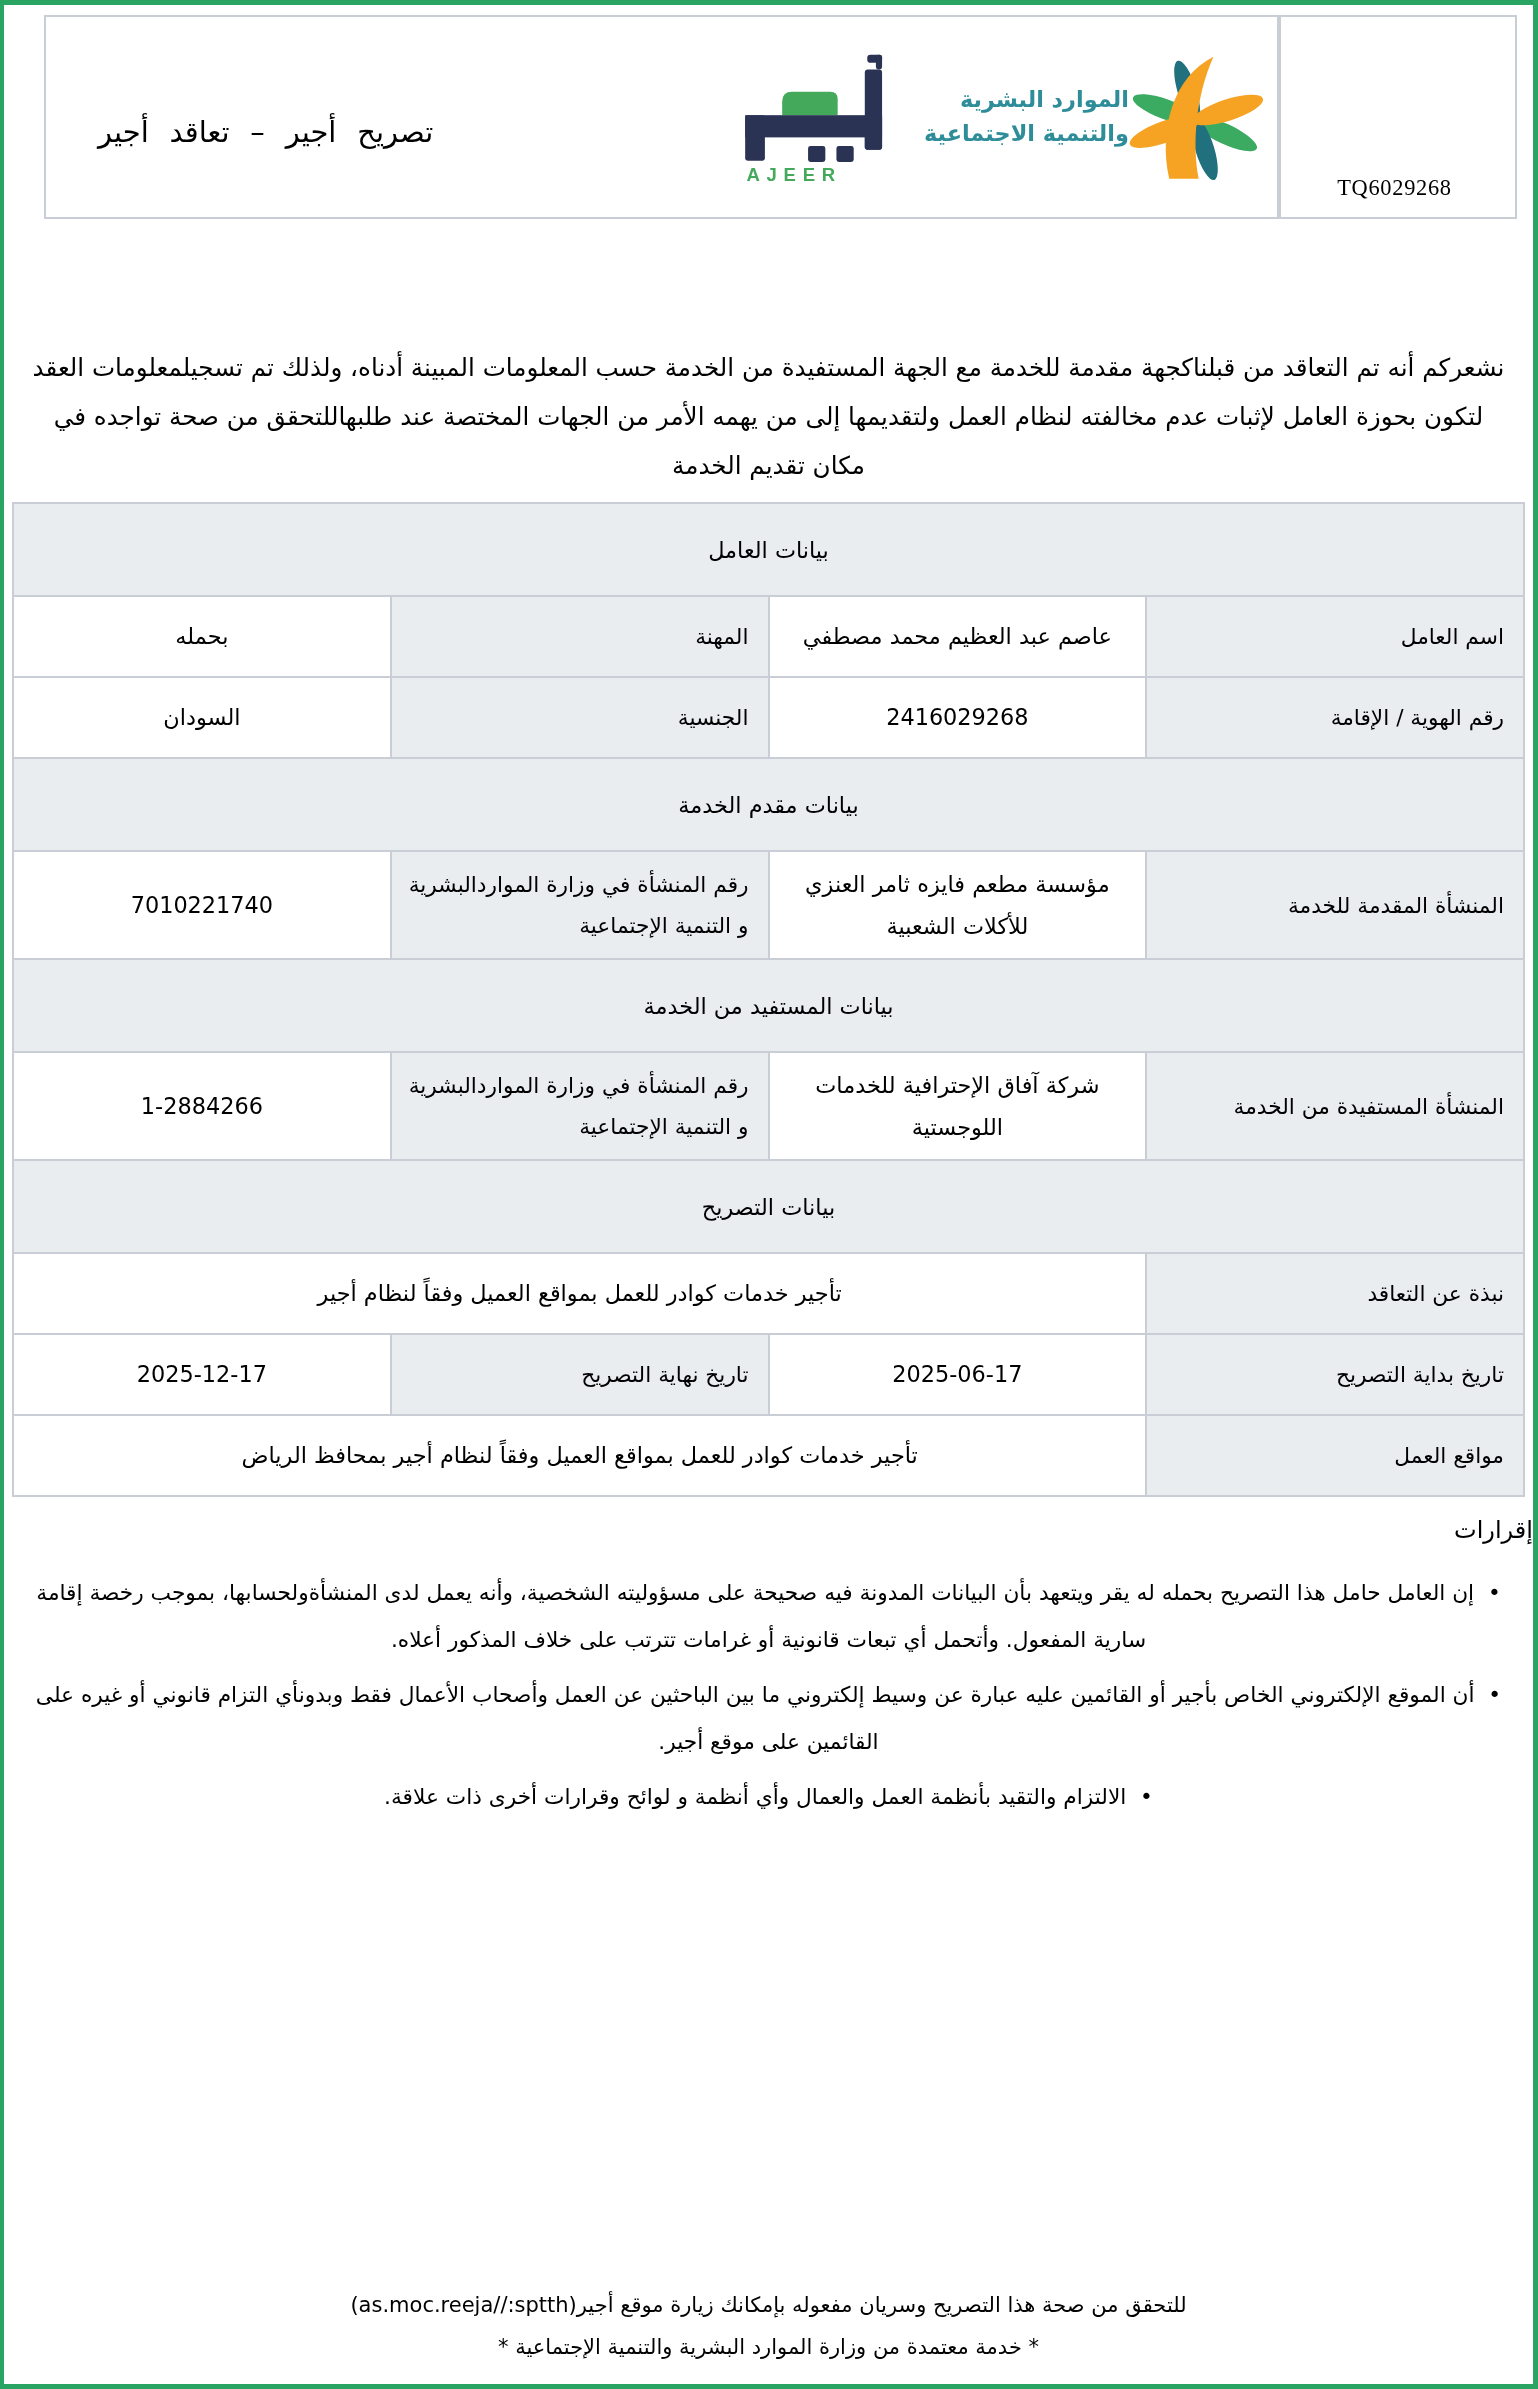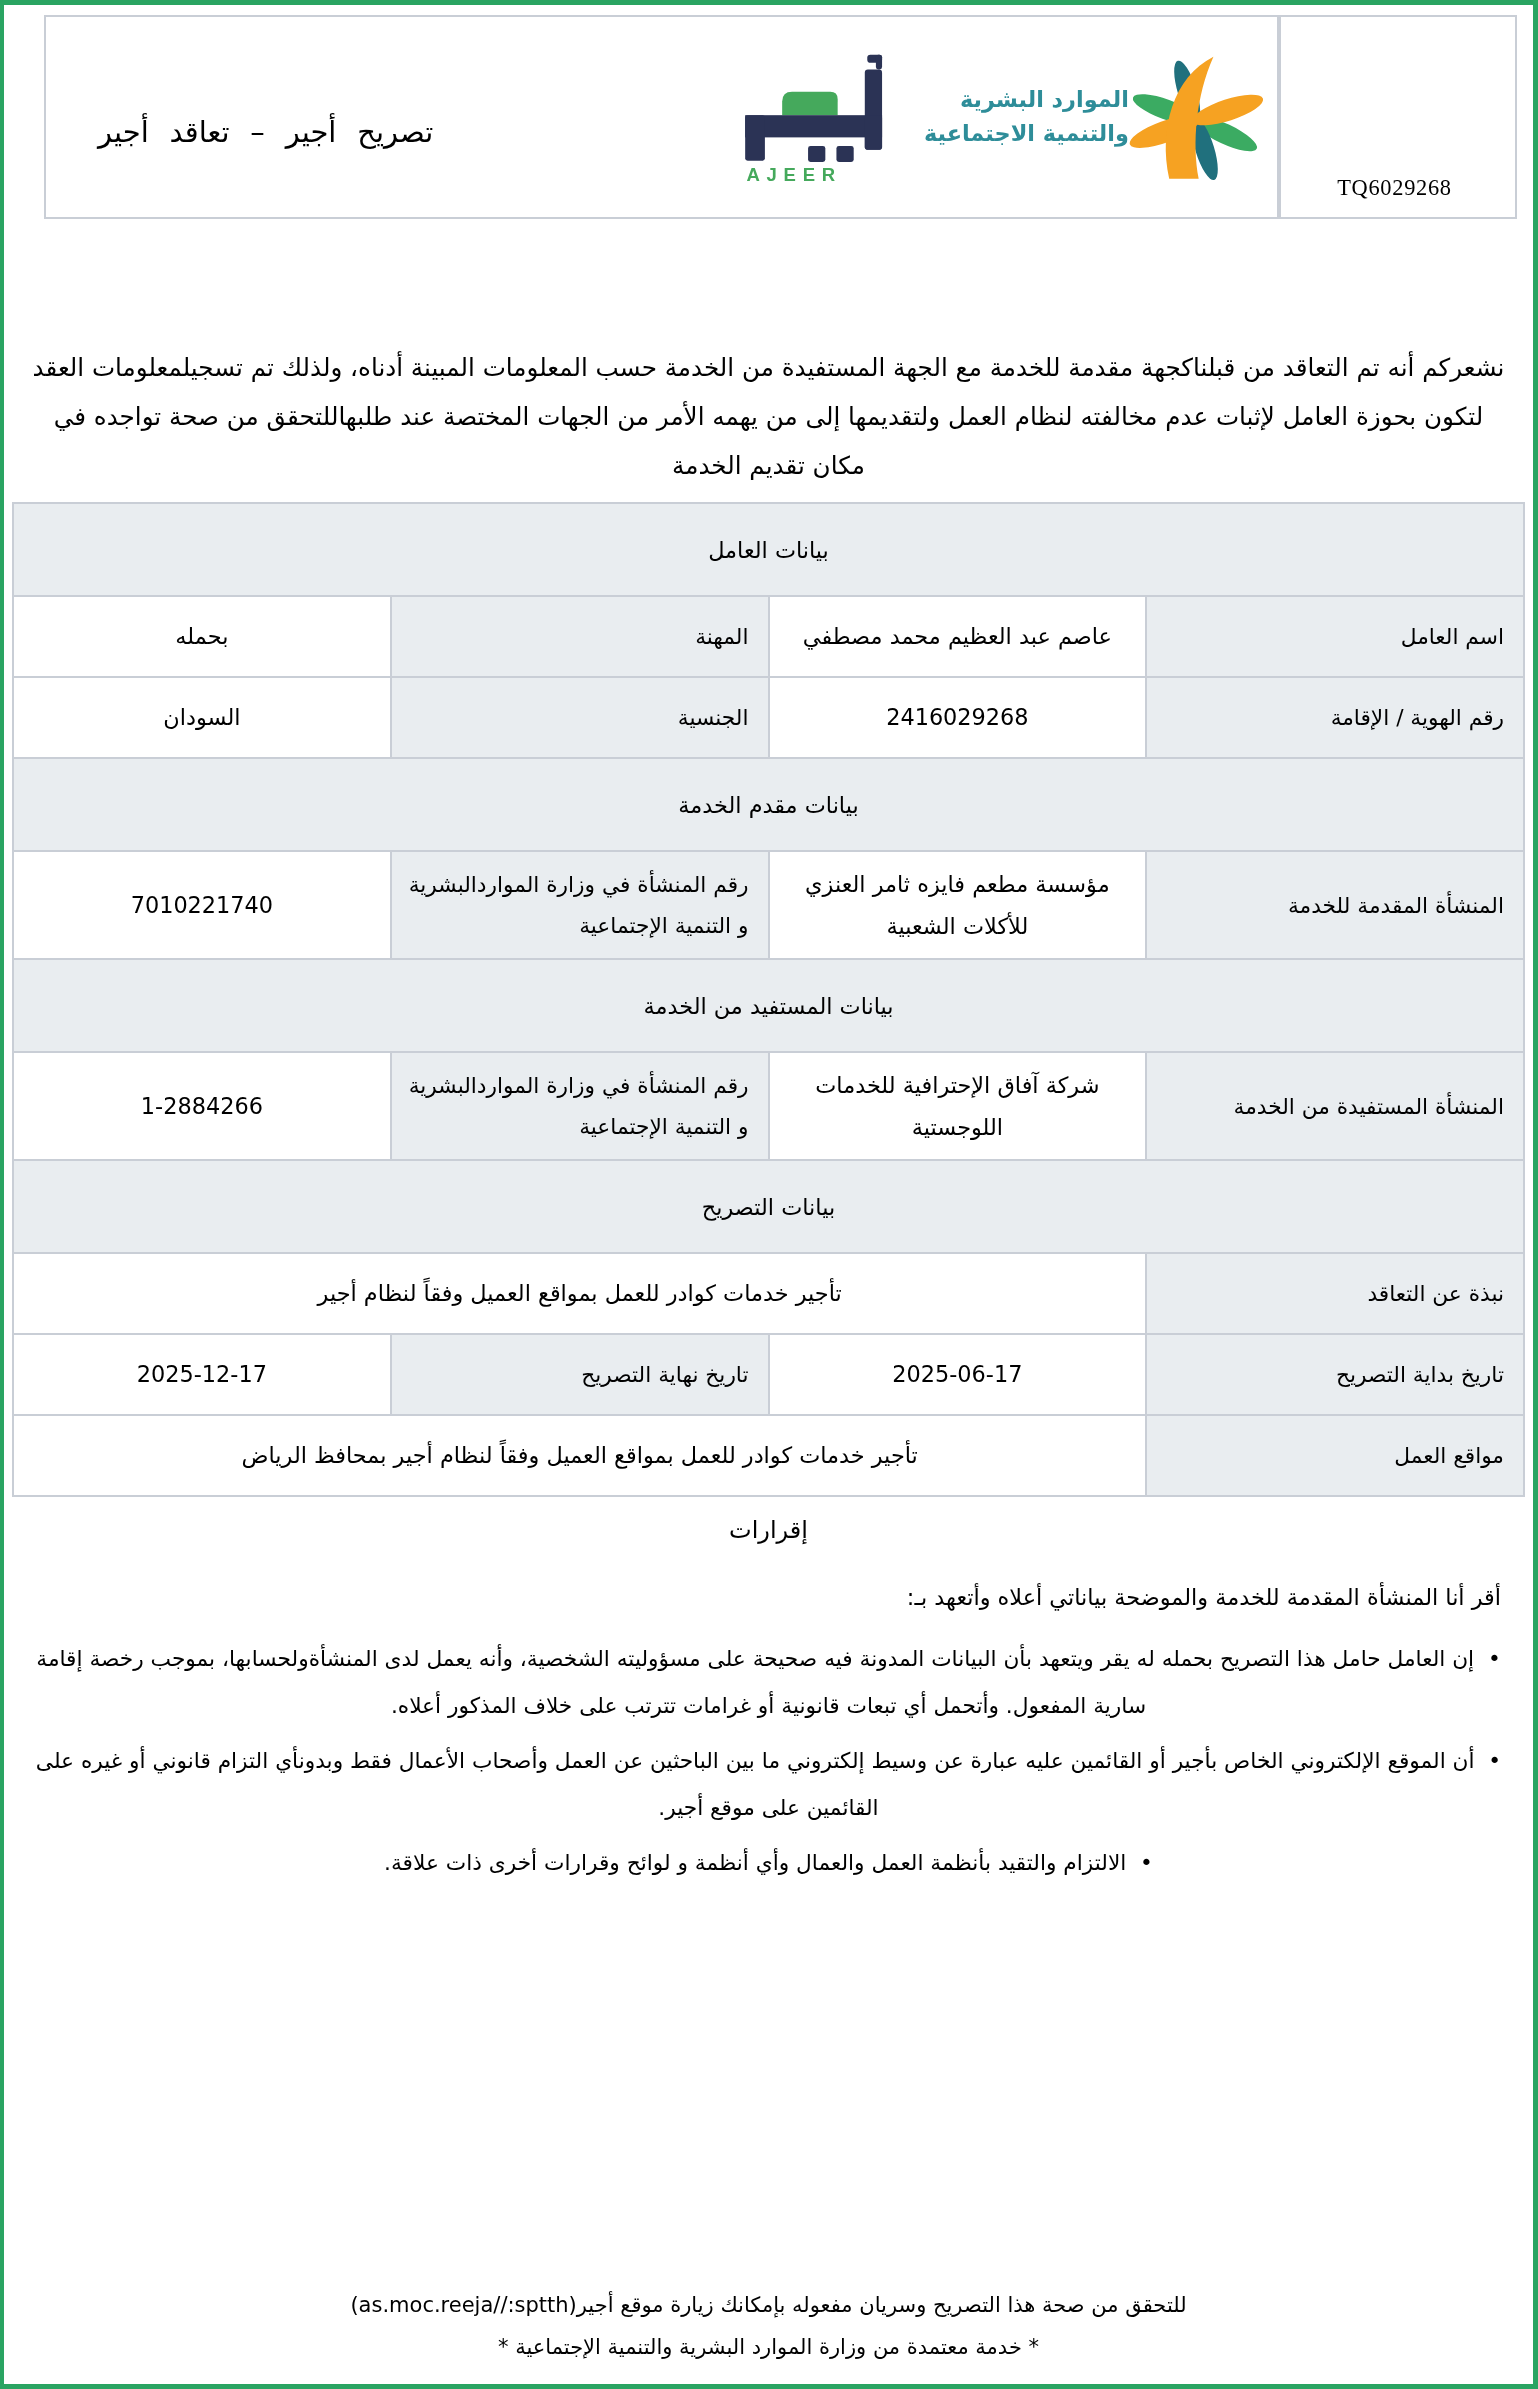--- a/index.html
+++ b/index.html
@@ -34,21 +34,21 @@
     width:calc(100% - 16px); margin:11.6px 8px 0; border-collapse:collapse; table-layout:fixed;
     direction:rtl;
   }
   table.data td{border:2.2px solid var(--border-gray); vertical-align:middle;}
   td.section{height:93px; background:var(--cell-bg); text-align:center; font-size:22.4px;}
   td.lbl{height:81px; background:var(--cell-bg); text-align:right; padding:7.2px 19px 7.2px 10px; font-size:21.7px; line-height:1.9;}
   td.val{background:#fff; text-align:center; padding:7.2px 10px; font-size:22.4px; line-height:1.9;}
   tr.tall td{height:108px;}
   .ltr{direction:ltr; unicode-bidi:isolate; font-size:21.7px;}
   
-  .decl-title{margin-top:19px; text-align:center; font-size:24px;}
+  .decl-title{margin-top:19px; text-align:right; font-size:24px;}
   .decl-intro{margin:40px 32px 0; text-align:right; font-size:22.4px;}
   ul.decl-list{margin:26px 29px 0; list-style:none; text-align:center; direction:rtl;}
   ul.decl-list li{font-size:21.7px; line-height:2.15; margin-bottom:8.7px;}
   ul.decl-list li::before{content:"\2022\00a0\00a0"; font-size:21.7px;}
   
   .footer{position:absolute; bottom:16px; left:0; right:0; text-align:center; font-size:21px; line-height:2.0;}
 </style>
 </head>
 <body>
 
@@ -148,21 +148,20 @@
       <td class="val ltr">2025-12-17</td>
     </tr>
     <tr>
       <td class="lbl">مواقع العمل</td>
       <td class="val" colspan="3">تأجير خدمات كوادر للعمل بمواقع العميل وفقاً لنظام أجير بمحافظ الرياض</td>
     </tr>
   </tbody>
     </table>
 
   <div class="decl-title">إقرارات</div>
-  <p class="decl-intro">أقر أنا المنشأة المقدمة للخدمة والموضحة بياناتي أعلاه وأتعهد بـ:</p>
   <ul class="decl-list">
     <li>إن العامل حامل هذا التصريح بحمله له يقر ويتعهد بأن البيانات المدونة فيه صحيحة على مسؤوليته الشخصية، وأنه يعمل لدى المنشأةولحسابها، بموجب رخصة إقامة سارية المفعول. وأتحمل أي تبعات قانونية أو غرامات تترتب على خلاف المذكور أعلاه.</li>
     <li>أن الموقع الإلكتروني الخاص بأجير أو القائمين عليه عبارة عن وسيط إلكتروني ما بين الباحثين عن العمل وأصحاب الأعمال فقط وبدونأي التزام قانوني أو غيره على القائمين على موقع أجير.</li>
     <li>الالتزام والتقيد بأنظمة العمل والعمال وأي أنظمة و لوائح وقرارات أخرى ذات علاقة.</li>
   </ul>
 
   <div class="footer">
     <div>للتحقق من صحة هذا التصريح وسريان مفعوله بإمكانك زيارة موقع أجير(as.moc.reeja//:sptth)</div>
     <div>* خدمة معتمدة من وزارة الموارد البشرية والتنمية الإجتماعية *</div>
   </div>

